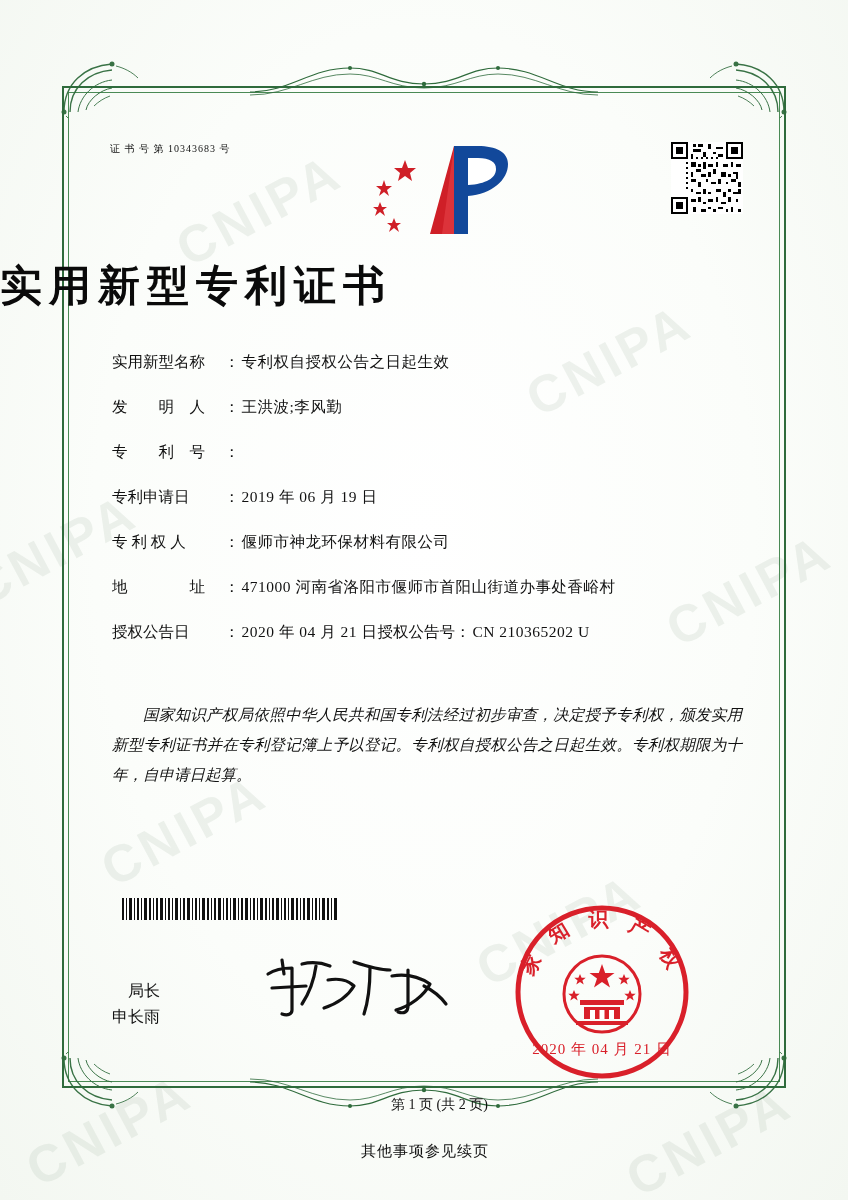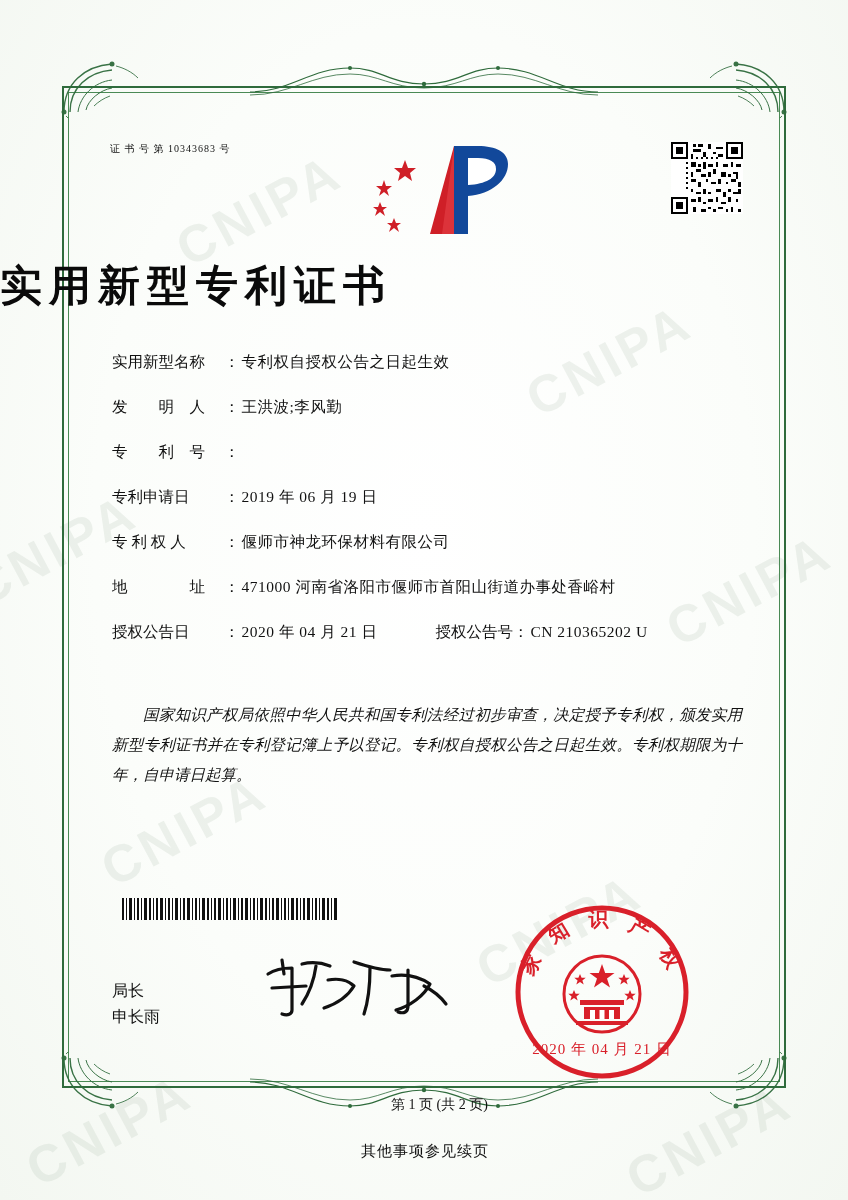--- a/index.html
+++ b/index.html
@@ -166,21 +166,20 @@
     width: 112px;
     flex: 0 0 112px;
     letter-spacing: 0px;
     white-space: nowrap;
   }
   .field-colon { margin-right: 2px; }
   .field-value { flex: 1 1 auto; letter-spacing: .5px; }
 
   .field-row.dual .field-value { flex: 0 0 auto; }
   .sub-label {
-    margin-left: 58px;
     white-space: nowrap;
   }
 
   
   .body-text {
     position: absolute;
     left: 112px;
     top: 700px;
     width: 630px;
     font-size: 15.5px;
@@ -201,20 +200,21 @@
   }
 
   
   .sign-label {
     position: absolute;
     left: 112px;
     top: 978px;
     font-size: 16px;
     line-height: 26px;
     color: #111;
+    text-align: right;
   }
   .signature {
     position: absolute;
     left: 258px;
     top: 952px;
     width: 200px;
     height: 70px;
   }
 
   

